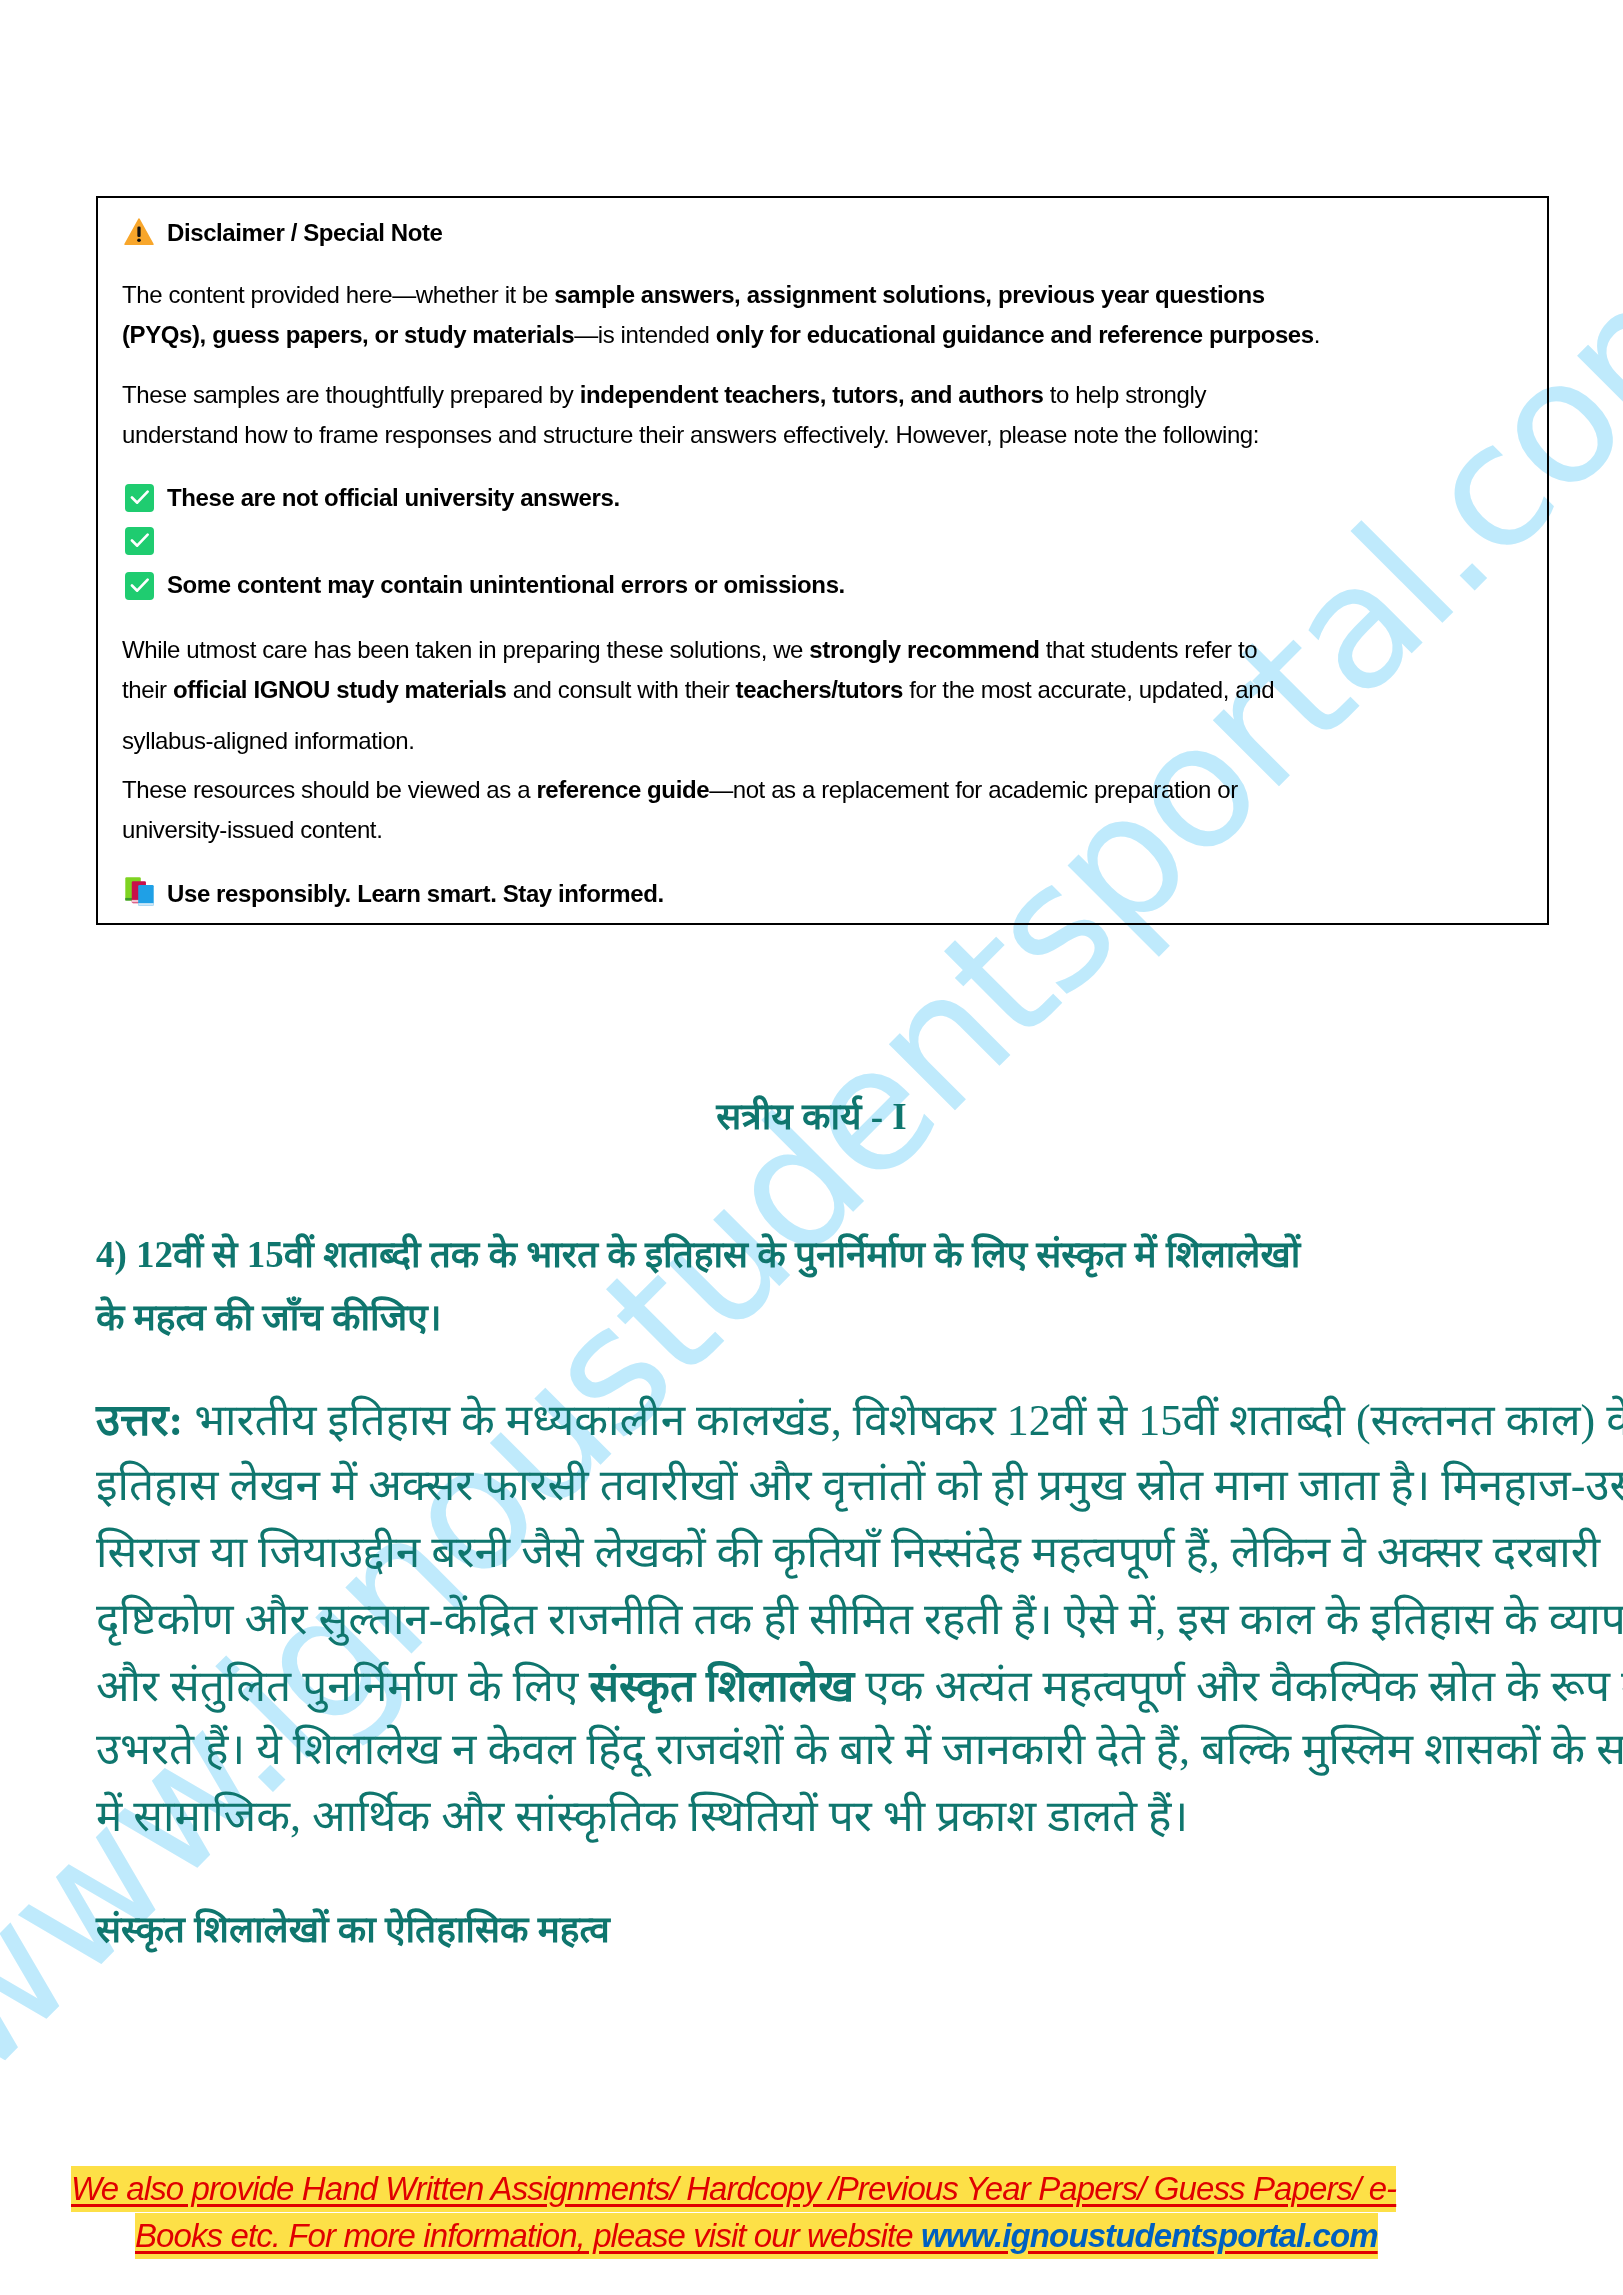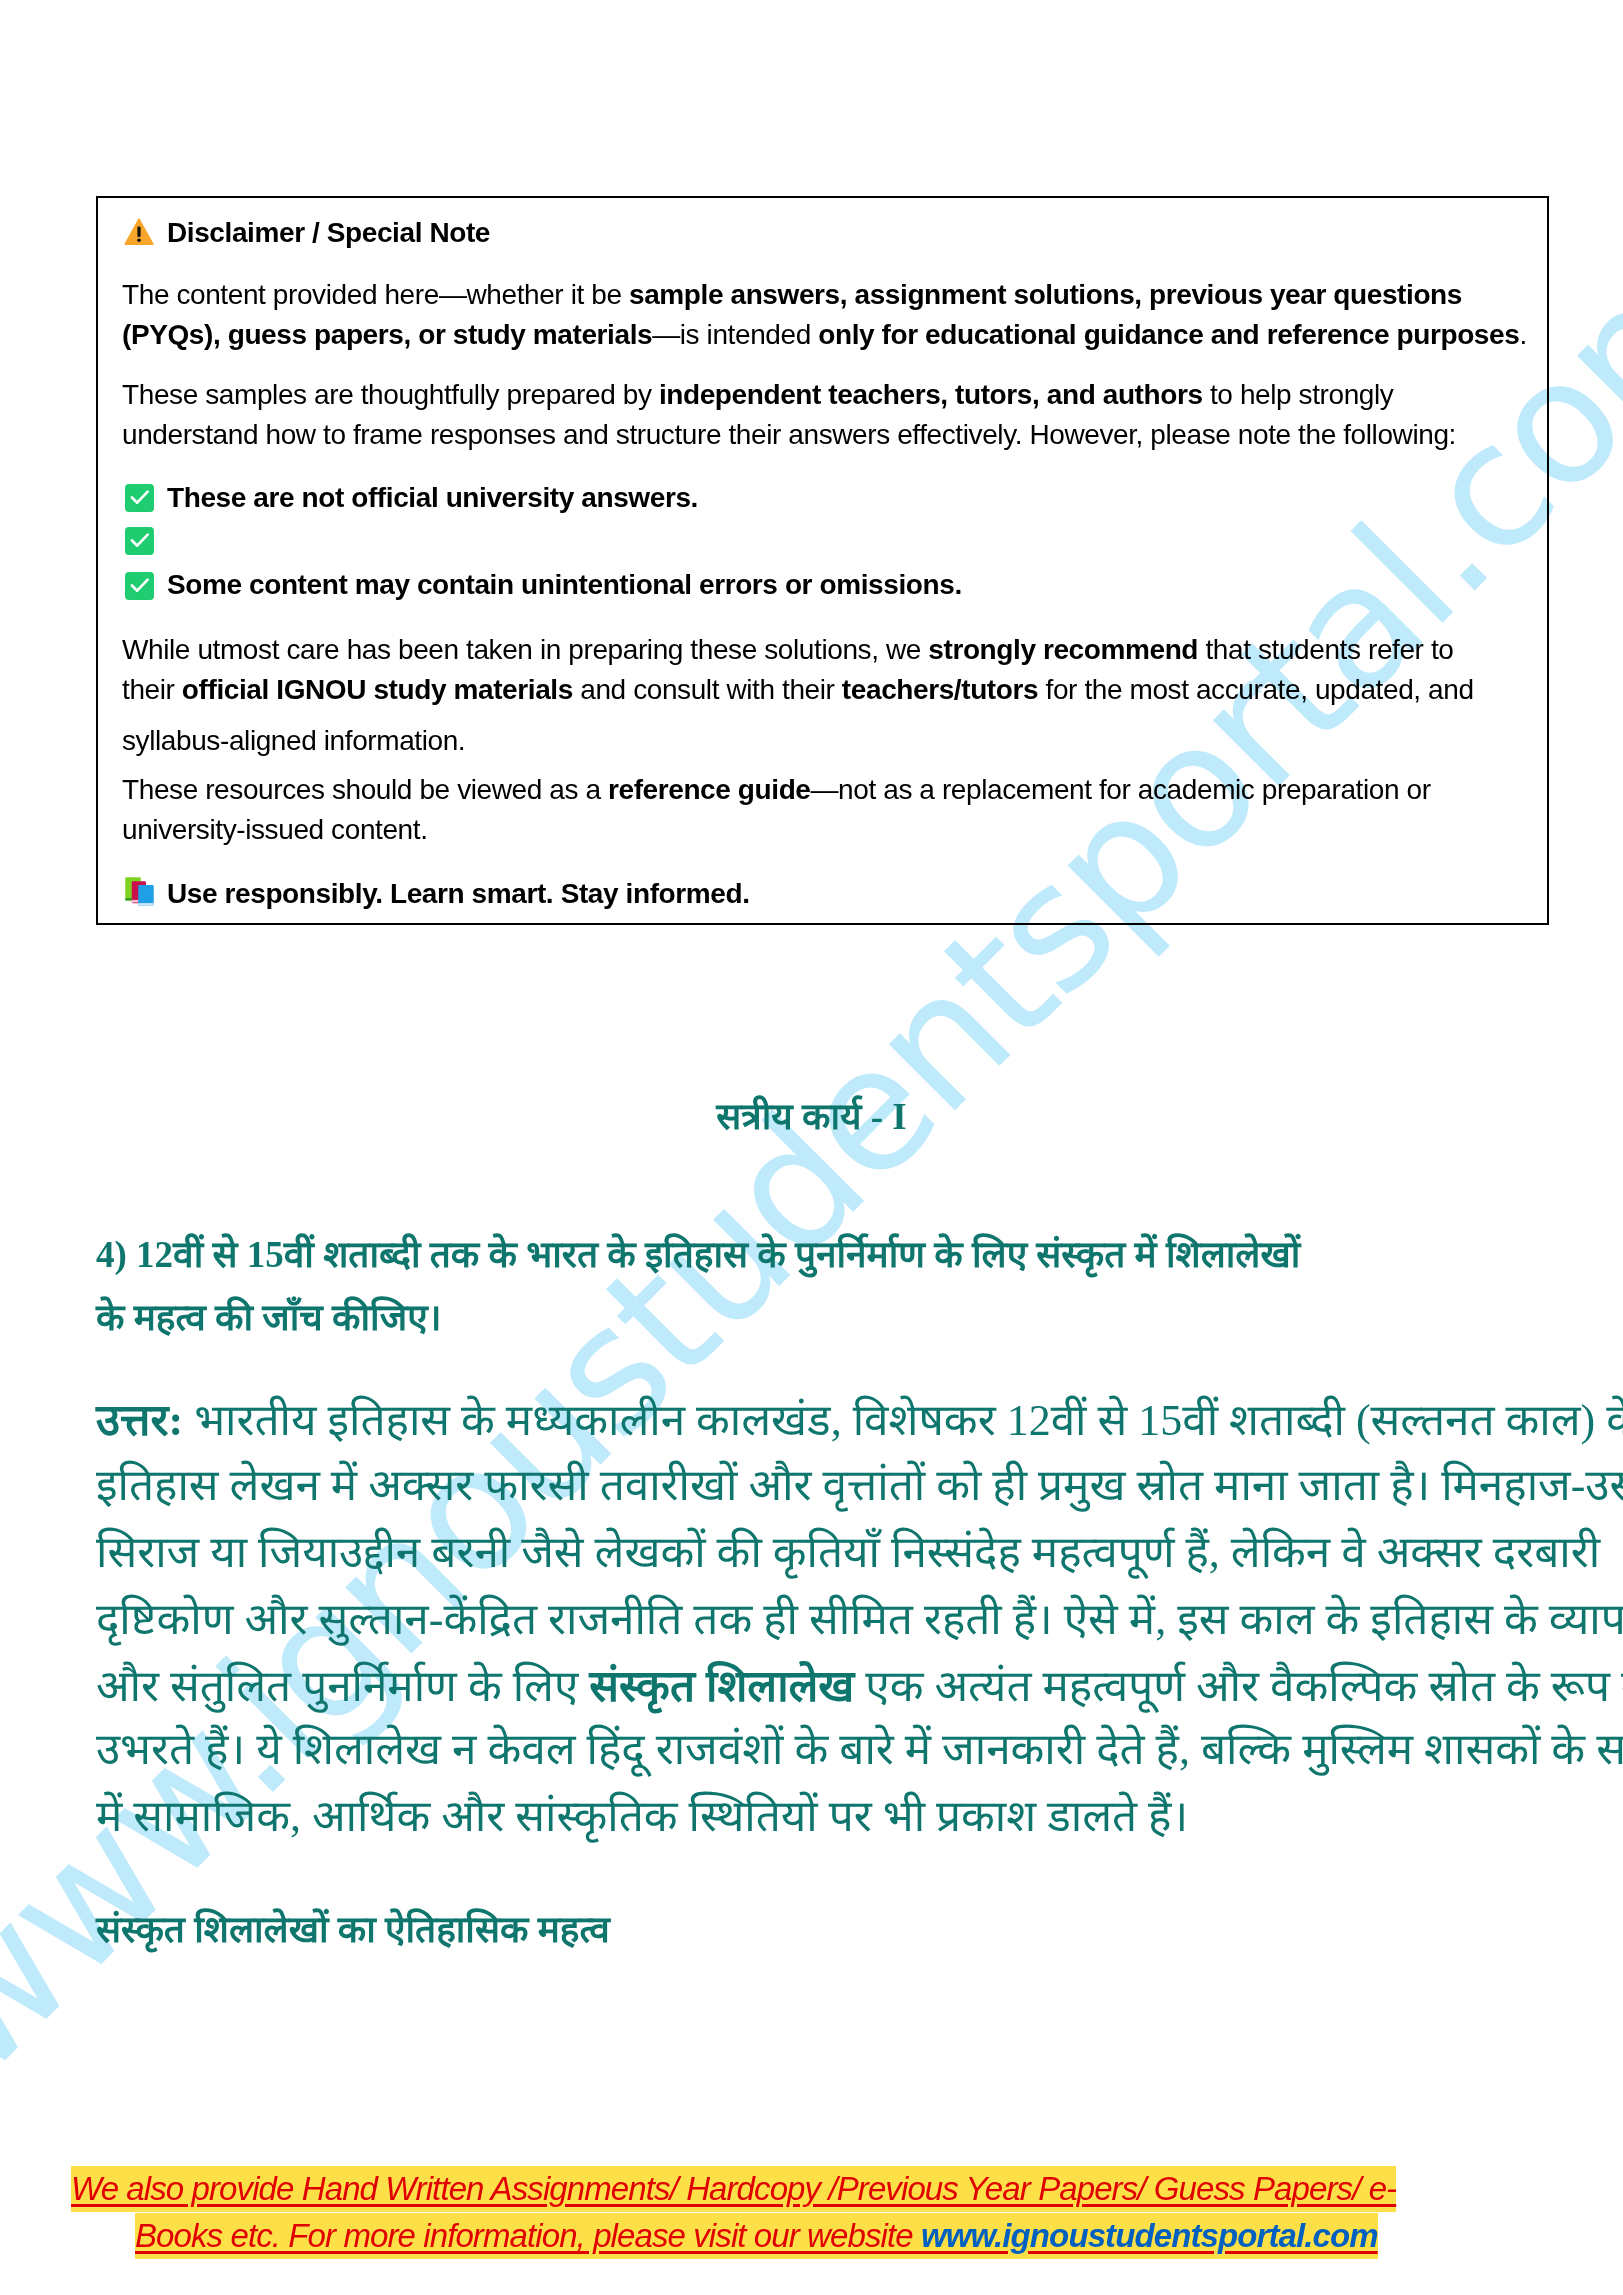--- a/index.html
+++ b/index.html
@@ -19,21 +19,21 @@
     line-height: 1;
   }
 
   .disclaimer {
     position: absolute;
     left: 96px; top: 196px;
     width: 1449px; height: 725px;
     border: 2px solid #000;
     z-index: 1;
   }
-  .dl { position: absolute; left: 24px; font-family: "Liberation Sans", sans-serif; font-size: 28px; line-height: 29px; white-space: nowrap; letter-spacing: -0.4px; }
+  .dl { position: absolute; left: 24px; font-family: "Liberation Sans", sans-serif; font-size: 24px; line-height: 29px; white-space: nowrap; letter-spacing: -0.4px; }
   .dl b { font-weight: bold; }
   .disc-title { font-weight: bold; }
   .icon-warn { position: absolute; left: 26px; width: 30px; height: 27.5px; }
   .icon-check { position: absolute; left: 27px; width: 29px; height: 27.5px; border-radius: 3.9px; background: #1fcc70; }
   .icon-check svg { position: absolute; left: 4.6px; top: 5.2px; }
   .icon-books { position: absolute; left: 26px; width: 31px; height: 31px; }
 
   .doc-text { position: absolute; z-index: 2; font-family: "Liberation Serif", "DejaVu Serif", serif; white-space: nowrap; color: #0f766e; }
   .title { left: 0; width: 1623px; text-align: center; top: 1094px; font-size: 37px; font-weight: bold; line-height: 46px; }
   .q { left: 96px; font-size: 37px; font-weight: bold; line-height: 46px; }

